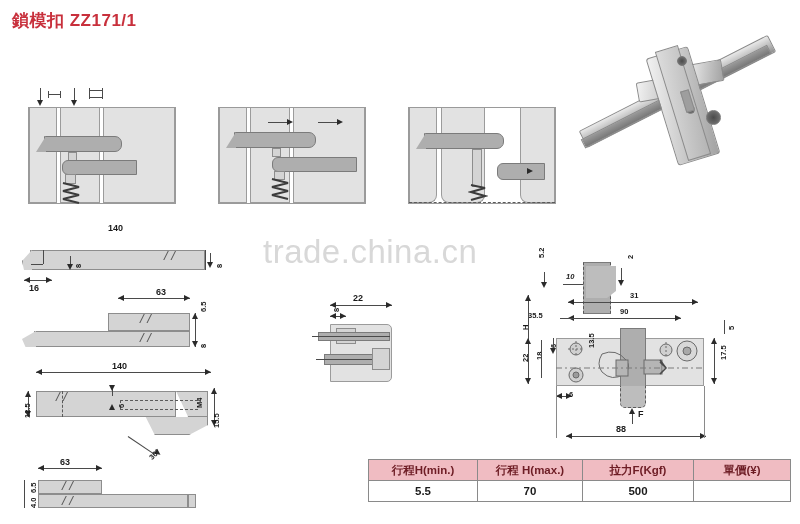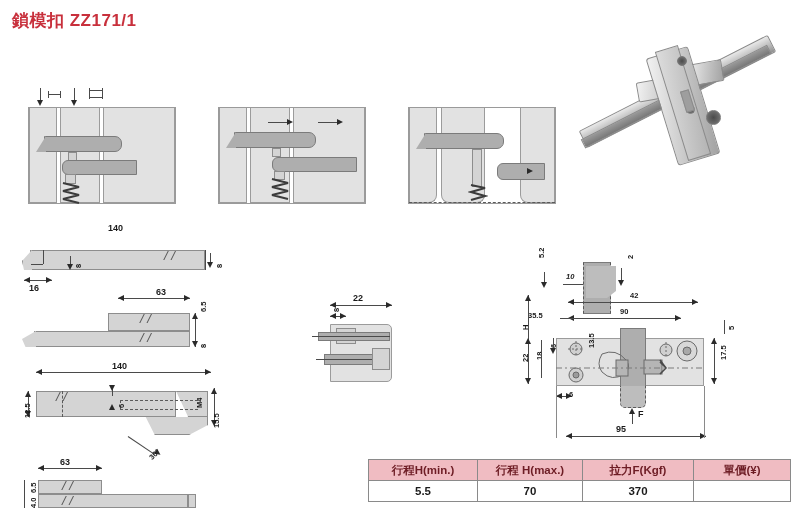--- a/index.html
+++ b/index.html
@@ -64,20 +64,21 @@
   .tbl td{background:#fff;color:#1b1b1b;height:20px;}
   .c1{width:108px}.c2{width:104px}.c3{width:110px}.c4{width:96px}
 </style>
 </head>
 <body>
 
 <div id="sheet">
 
   <div class="title">鎖模扣 ZZ171/1</div>
 
+  <div class="watermark">trade.china.cn</div>
 
   <div>
     <div class="panel" style="left:28px;top:107px;width:148px;height:97px;"></div>
 
     <div class="blk lt" style="left:29px;top:108px;width:28px;height:95px;border-top:none;"></div>
     <div class="blk lt" style="left:60px;top:108px;width:40px;height:95px;border-top:none;"></div>
     <div class="blk lt" style="left:103px;top:108px;width:72px;height:95px;border-top:none;"></div>
 
     <div class="blk dk" style="left:44px;top:136px;width:78px;height:16px;border-radius:0 7px 7px 0;"></div>
     <div class="blk dk nb" style="left:36px;top:136px;width:10px;height:16px;
@@ -297,21 +298,21 @@
     <div class="ar dn" style="left:541px;top:282px;"></div>
     <div class="dimtxt sm" style="left:566px;top:273px;font-style:italic;">10</div>
     <div class="ln h" style="left:563px;top:284px;width:20px;"></div>
     <div class="dimtxt sm rot" style="left:627px;top:259px;">2</div>
     <div class="ln v" style="left:621px;top:268px;height:14px;"></div>
     <div class="ar dn" style="left:618px;top:280px;"></div>
 
     <div class="ln h" style="left:568px;top:302px;width:130px;"></div>
     <div class="ar lf" style="left:568px;top:299px;"></div>
     <div class="ar rt" style="left:692px;top:299px;"></div>
-    <div class="dimtxt sm" style="left:630px;top:292px;">42</div>
+    <div class="dimtxt sm" style="left:630px;top:292px;">31</div>
 
     <div class="ln h" style="left:568px;top:318px;width:113px;"></div>
     <div class="ar lf" style="left:568px;top:315px;"></div>
     <div class="ar rt" style="left:675px;top:315px;"></div>
     <div class="dimtxt sm" style="left:620px;top:308px;">90</div>
 
     <div class="dimtxt sm" style="left:528px;top:312px;">35.5</div>
     <div class="ln h" style="left:560px;top:318px;width:22px;"></div>
 
     <div class="dimtxt sm rot" style="left:522px;top:330px;">H</div>
@@ -366,38 +367,38 @@
     <div class="ar rt" style="left:566px;top:393px;"></div>
     <div class="dimtxt sm" style="left:569px;top:391px;">6</div>
 
     <div class="ln v" style="left:632px;top:410px;height:14px;"></div>
     <div class="ar up" style="left:629px;top:408px;"></div>
     <div class="dimtxt" style="left:638px;top:410px;">F</div>
 
     <div class="ln h" style="left:566px;top:436px;width:140px;"></div>
     <div class="ar lf" style="left:566px;top:433px;"></div>
     <div class="ar rt" style="left:700px;top:433px;"></div>
-    <div class="dimtxt" style="left:616px;top:425px;">95</div>
+    <div class="dimtxt" style="left:616px;top:425px;">88</div>
 
     <div class="ln v thin" style="left:556px;top:386px;height:52px;"></div>
     <div class="ln v thin" style="left:704px;top:386px;height:52px;"></div>
   </div>
 
   <table class="tbl">
     <thead>
       <tr>
         <th class="c1">行程H(min.)</th>
         <th class="c2">行程 H(max.)</th>
         <th class="c3">拉力F(Kgf)</th>
         <th class="c4">單價(¥)</th>
       </tr>
     </thead>
     <tbody>
       <tr>
         <td>5.5</td>
         <td>70</td>
-        <td>370</td>
+        <td>500</td>
         <td></td>
       </tr>
     </tbody>
   </table>
 
 </div>
 
 </body></html>

